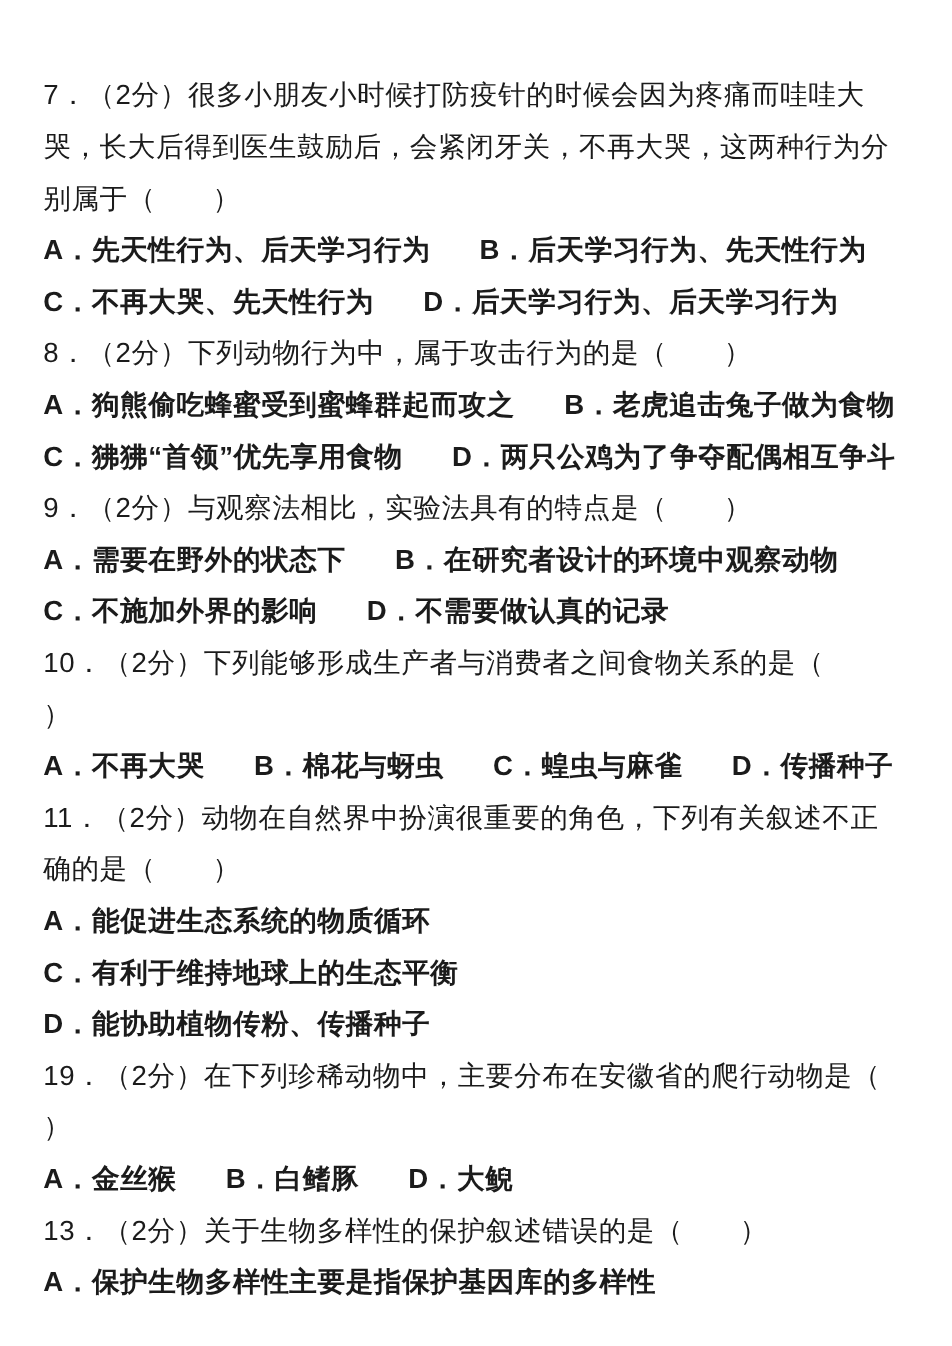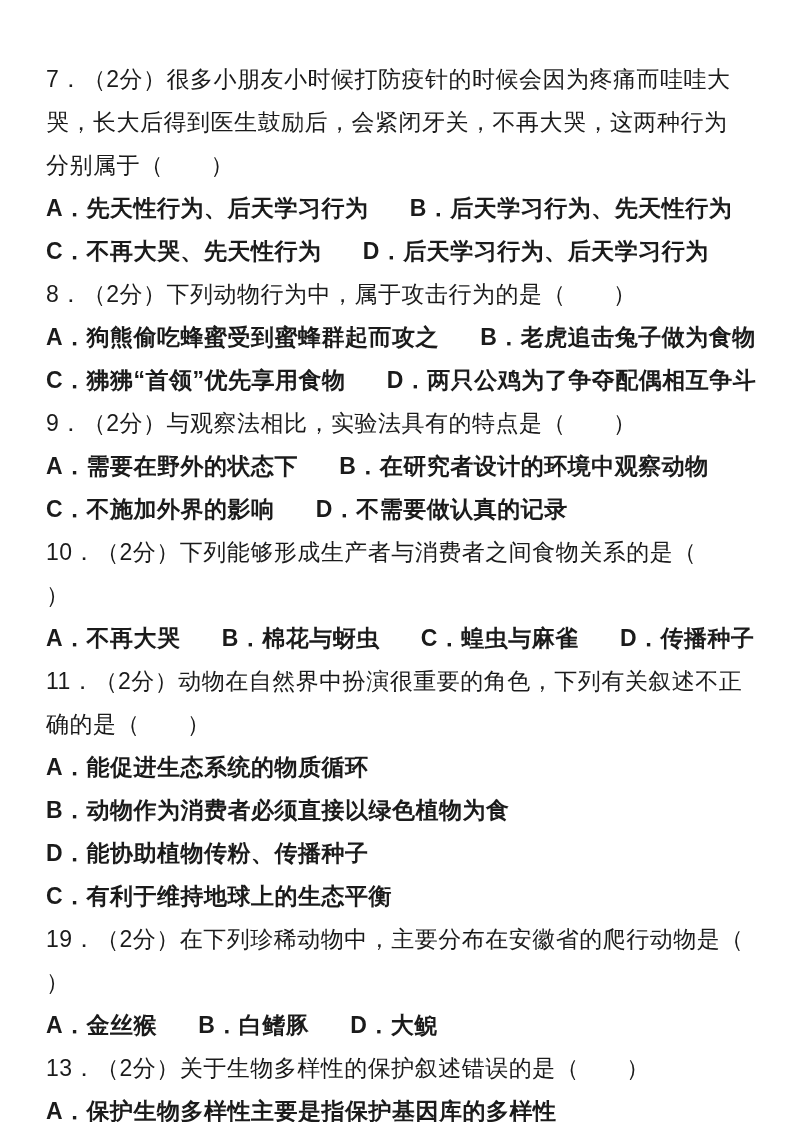--- a/index.html
+++ b/index.html
@@ -10,21 +10,21 @@
   body {
     width: 793px;
     height: 1122px;
     overflow: hidden;
     font-family: "Liberation Sans", "DejaVu Sans", sans-serif;
   }
   .page {
     box-sizing: border-box;
     width: 793px;
     height: 868px;
-    padding: 58px 45px 0 46px;
+    padding: 58px 45px 0 36px;
     color: #1b1b1b;
     font-size: 23px;
     line-height: 43px;
     letter-spacing: 0.5px;
   }
   .question { margin: 0; }
   .stem {
     white-space: normal;
     word-break: break-all;
   }
@@ -83,27 +83,24 @@
         <span class="option">C．蝗虫与麻雀</span>
         <span class="option">D．传播种子</span>
       </div>
     </div>
     <div class="question">
       <div class="stem">11．（2分）动物在自然界中扮演很重要的角色，下列有关叙述不正确的是（　　）</div>
       <div class="option-row">
         <span class="option">A．能促进生态系统的物质循环</span>
       </div>
       <div class="option-row">
-        <span class="option">B．动物作为消费者必须直接以绿色植物为食</span>
+        <span class="option">C．有利于维持地球上的生态平衡</span>
       </div>
       <div class="option-row">
         <span class="option">D．能协助植物传粉、传播种子</span>
-      </div>
-      <div class="option-row">
-        <span class="option">C．有利于维持地球上的生态平衡</span>
       </div>
     </div>
     <div class="question">
       <div class="stem">19．（2分）在下列珍稀动物中，主要分布在安徽省的爬行动物是（　　）</div>
       <div class="option-row">
         <span class="option">A．金丝猴</span>
         <span class="option">B．白鳍豚</span>
         <span class="option">D．大鲵</span>
       </div>
     </div>

